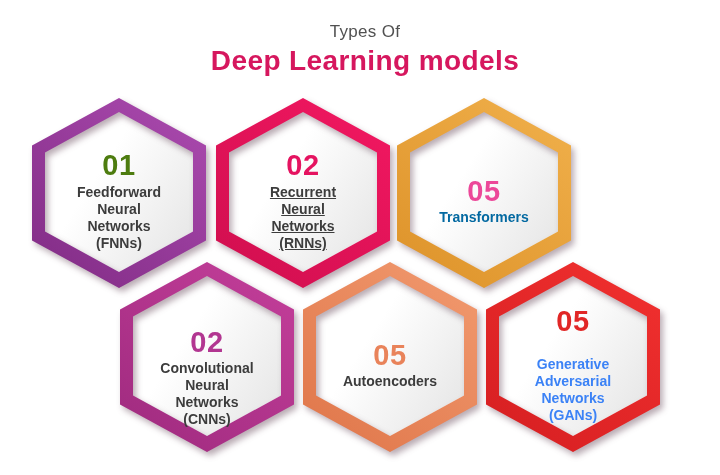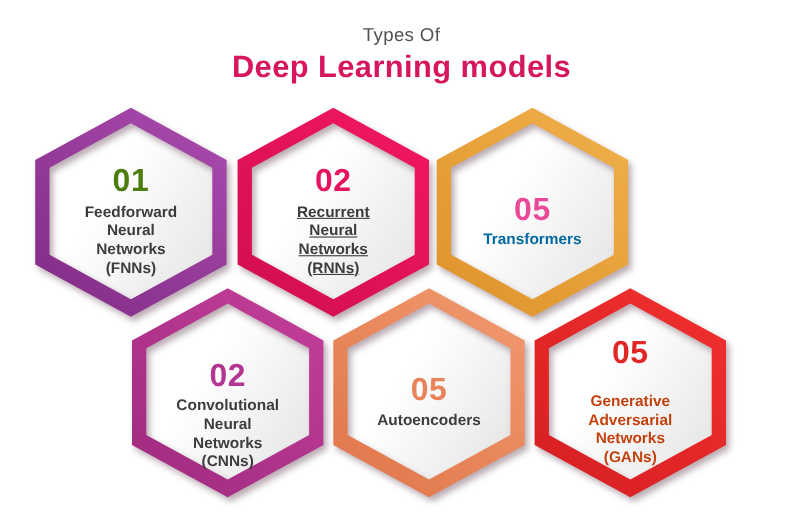--- a/index.html
+++ b/index.html
@@ -143,21 +143,21 @@
         <linearGradient id="inner5" x1="0" y1="0.15" x2="1" y2="0.85">
           <stop offset="0.35" stop-color="#ffffff"></stop>
           <stop offset="1" stop-color="#e6e6e6"></stop>
         </linearGradient>
       </defs>
       <polygon class="hex-inner" points="100,19 174,59.5 174,138.5 100,179 26,138.5 26,59.5" fill="url(#inner5)"></polygon>
       <path class="hex-ring" fill-rule="evenodd" fill="url(#band5)" d="M100 5 L187 52.5 L187 147.5 L100 195 L13 147.5 L13 52.5 Z M100 19 L174 59.5 L174 138.5 L100 179 L26 138.5 L26 59.5 Z"></path>
     </svg>
     <div class="hex-content">
       <div class="hex-number" style="color: rgb(225, 39, 38);">05</div>
-      <div class="hex-label" style="color: #c2410c; margin-top: 16px;">Generative
+      <div class="hex-label" style="color: #3b82f6; margin-top: 16px;">Generative
 Adversarial
 Networks
 (GANs)</div>
     </div>
   </div>
 
   <div class="hex pos-fnn">
     <svg width="200" height="210" viewBox="0 0 200 210">
       <defs>
         <linearGradient id="band0" x1="0" y1="1" x2="0.8" y2="0">

